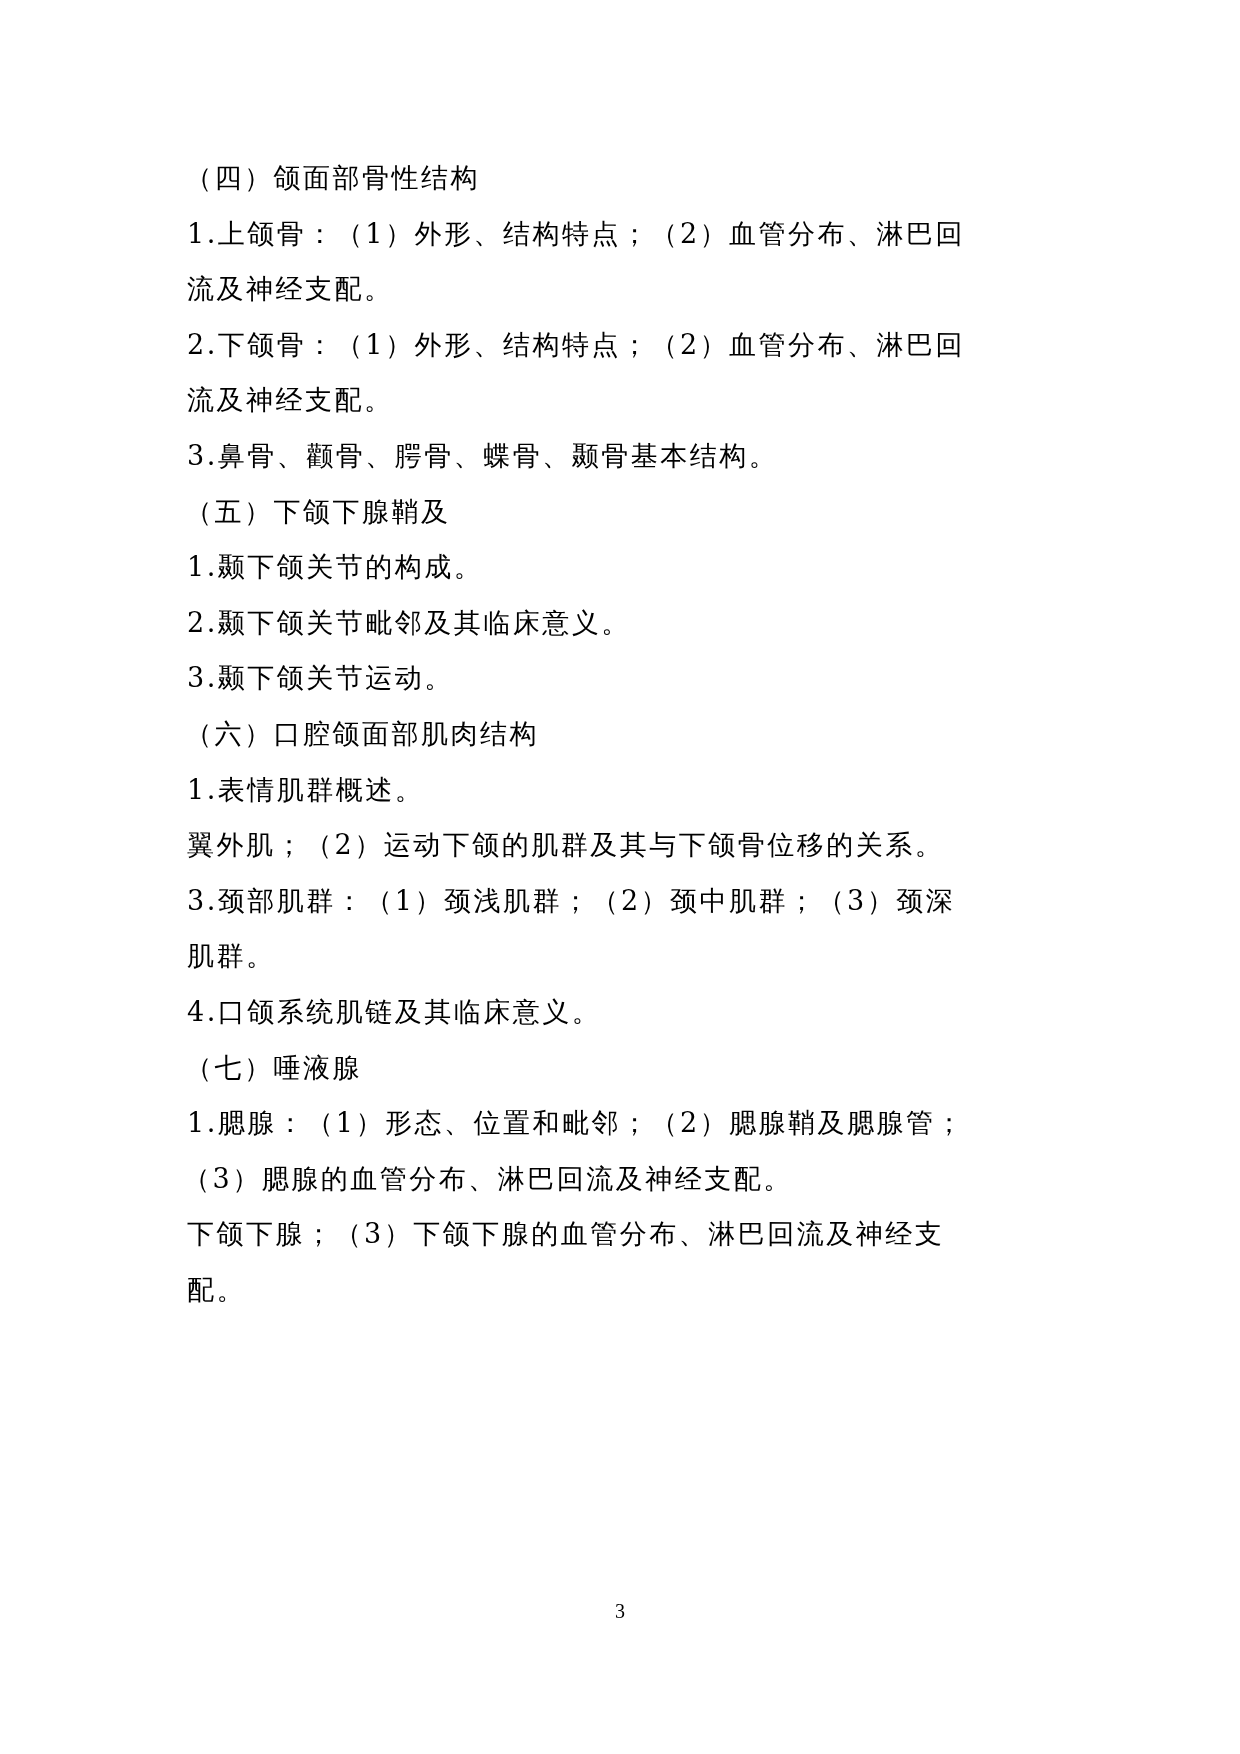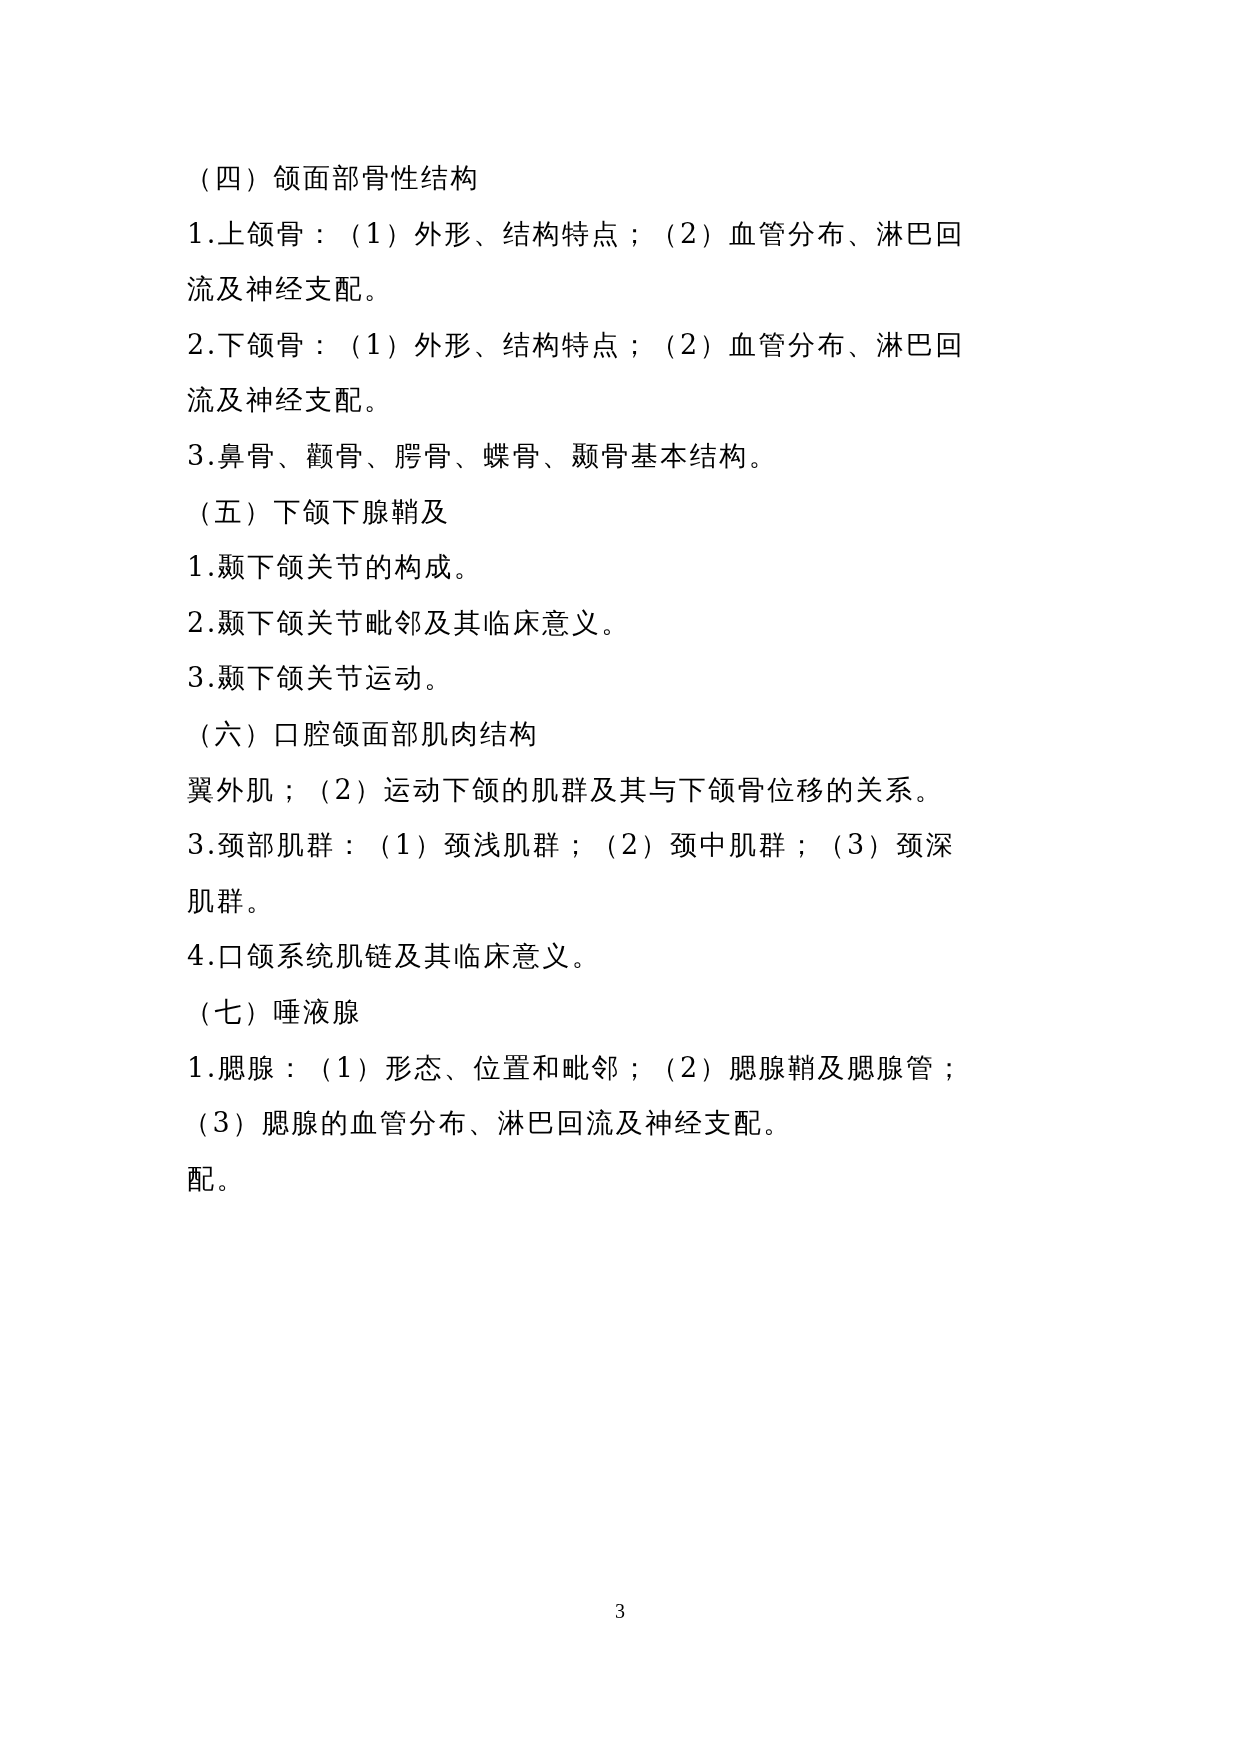--- a/index.html
+++ b/index.html
@@ -62,23 +62,25 @@
     <div class="line">1.上颌骨：（1）外形、结构特点；（2）血管分布、淋巴回</div>
     <div class="line">流及神经支配。</div>
     <div class="line">2.下颌骨：（1）外形、结构特点；（2）血管分布、淋巴回</div>
     <div class="line">流及神经支配。</div>
     <div class="line">3.鼻骨、颧骨、腭骨、蝶骨、颞骨基本结构。</div>
     <div class="line heading">（五）下颌下腺鞘及</div>
     <div class="line">1.颞下颌关节的构成。</div>
     <div class="line">2.颞下颌关节毗邻及其临床意义。</div>
     <div class="line">3.颞下颌关节运动。</div>
     <div class="line heading">（六）口腔颌面部肌肉结构</div>
+    <div class="line">1.表情肌群概述。</div>
     <div class="line">翼外肌；（2）运动下颌的肌群及其与下颌骨位移的关系。</div>
     <div class="line">3.颈部肌群：（1）颈浅肌群；（2）颈中肌群；（3）颈深</div>
     <div class="line">肌群。</div>
     <div class="line">4.口颌系统肌链及其临床意义。</div>
     <div class="line heading">（七）唾液腺</div>
     <div class="line">1.腮腺：（1）形态、位置和毗邻；（2）腮腺鞘及腮腺管；</div>
     <div class="line indent-paren">（3）腮腺的血管分布、淋巴回流及神经支配。</div>
+    <div class="line">下颌下腺；（3）下颌下腺的血管分布、淋巴回流及神经支</div>
     <div class="line">配。</div>
   </div>
   <div class="page-number">3</div>
 </div>
 
 </body></html>

